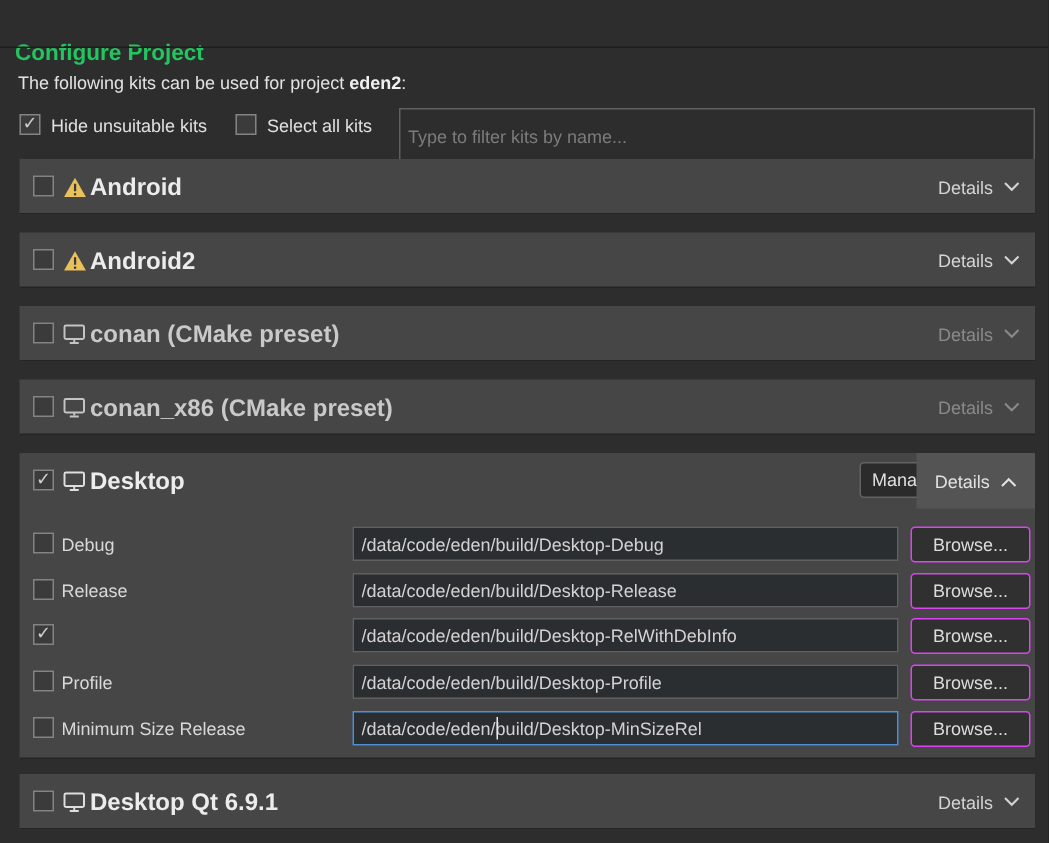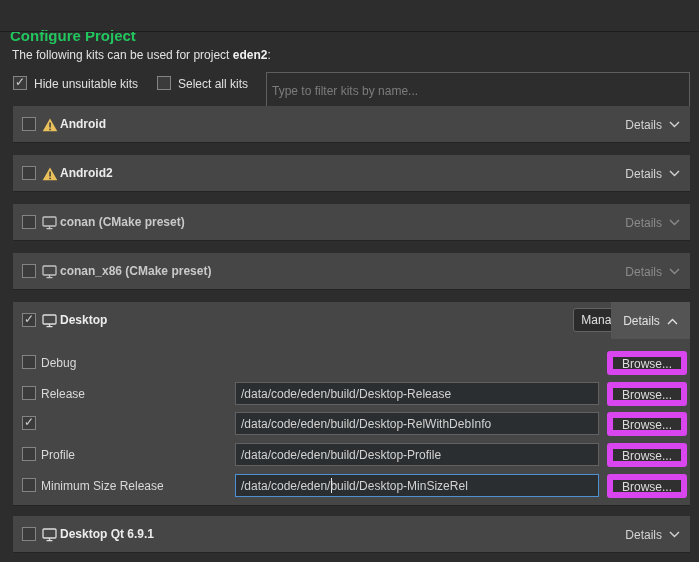--- a/index.html
+++ b/index.html
@@ -55,21 +55,21 @@
   
   .kit-row, .kit-group {
     position: absolute; left: 13px; width: 677px;
     background: #464646; border-bottom: 1px solid #242424;
   }
   .kit-row { height: 37px; display: flex; align-items: center; }
   .kit-row .cb, .kit-header .cb { position: absolute; left: 9px; top: 11px; }
   .kit-icon { position: absolute; left: 29px; top: 12px; width: 16px; height: 14px; }
   .kit-label {
     position: absolute; left: 47px; top: 11px;
-    font-size: 12px; font-weight: bold; color: #ececec;
+    font-size: 16px; font-weight: bold; color: #ececec;
   }
   .kit-label.dim { color: #c9c9c9; }
   .details {
     position: absolute; right: 10px; top: 0; height: 37px;
     display: flex; align-items: center; gap: 7px;
     font-size: 12px; color: #d4d4d4; cursor: pointer;
   }
   .details.disabled { color: #8a8a8a; }
   .details svg { display: block; }
 
@@ -97,21 +97,21 @@
     color: #d2d2d2; font-size: 12px; padding: 0 5px;
     font-family: "Liberation Sans", sans-serif;
   }
   .cfg-input.focused { border: 1px solid #4f90d4; }
   .caret {
     position: absolute; left: 318px; top: 4px; width: 1px; height: 15px;
     background: #e8e8e8;
   }
   .browse-btn {
     position: absolute; left: 594px; top: 0; width: 80px; height: 24px;
-    background: #303030; border: 6px solid #d946ef; border-radius: 3px;
+    background: #303030; border: 1px solid #d946ef; border-radius: 3px;
     color: #dcdcdc; font-size: 12px; font-family: "Liberation Sans", sans-serif;
     cursor: pointer;
   }
 </style>
 </head>
 <body>
 
 <div class="page">
 
   <div class="title">Configure Project</div>
@@ -224,20 +224,21 @@
         <span>Details</span>
         <span><svg width="11" height="7" viewBox="0 0 11 7">
               <polyline points="1,6 5.5,1.5 10,6" fill="none" stroke="currentColor" stroke-width="1.4"></polyline>
             </svg></span>
       </span>
     </div>
 
     <div class="cfg-row" style="top:49px">
       <span class="cb"></span>
       <span class="cfg-label">Debug</span>
+      <input class="cfg-input" type="text" value="/data/code/eden/build/Desktop-Debug" style="">
       <button class="browse-btn">Browse...</button>
     </div>
 
     <div class="cfg-row" style="top:80px">
       <span class="cb"></span>
       <span class="cfg-label">Release</span>
       <input class="cfg-input" type="text" value="/data/code/eden/build/Desktop-Release" style="">
       <button class="browse-btn">Browse...</button>
     </div>
 

